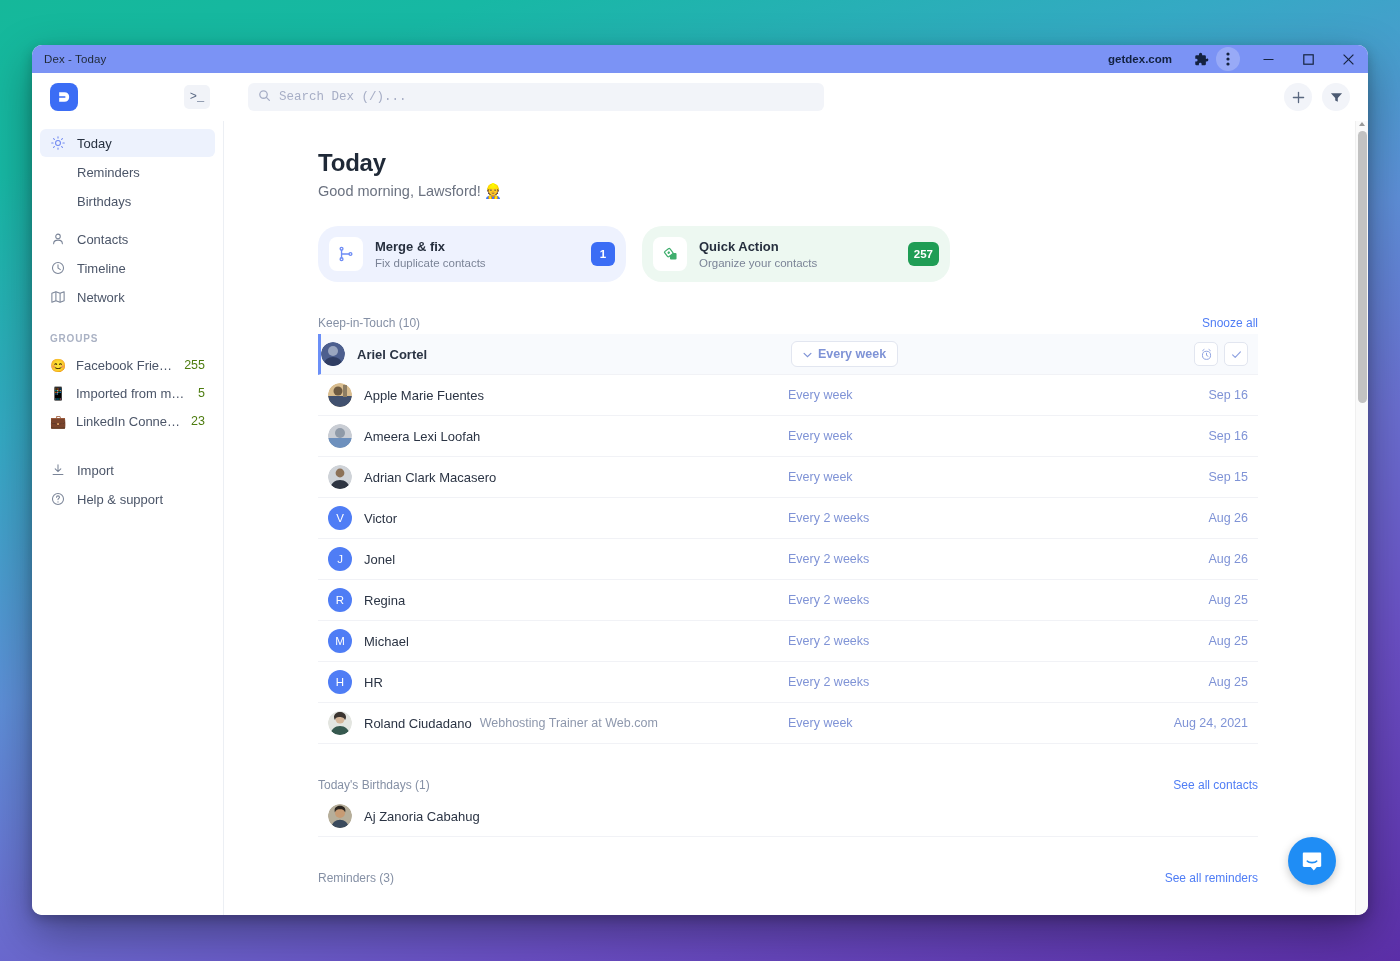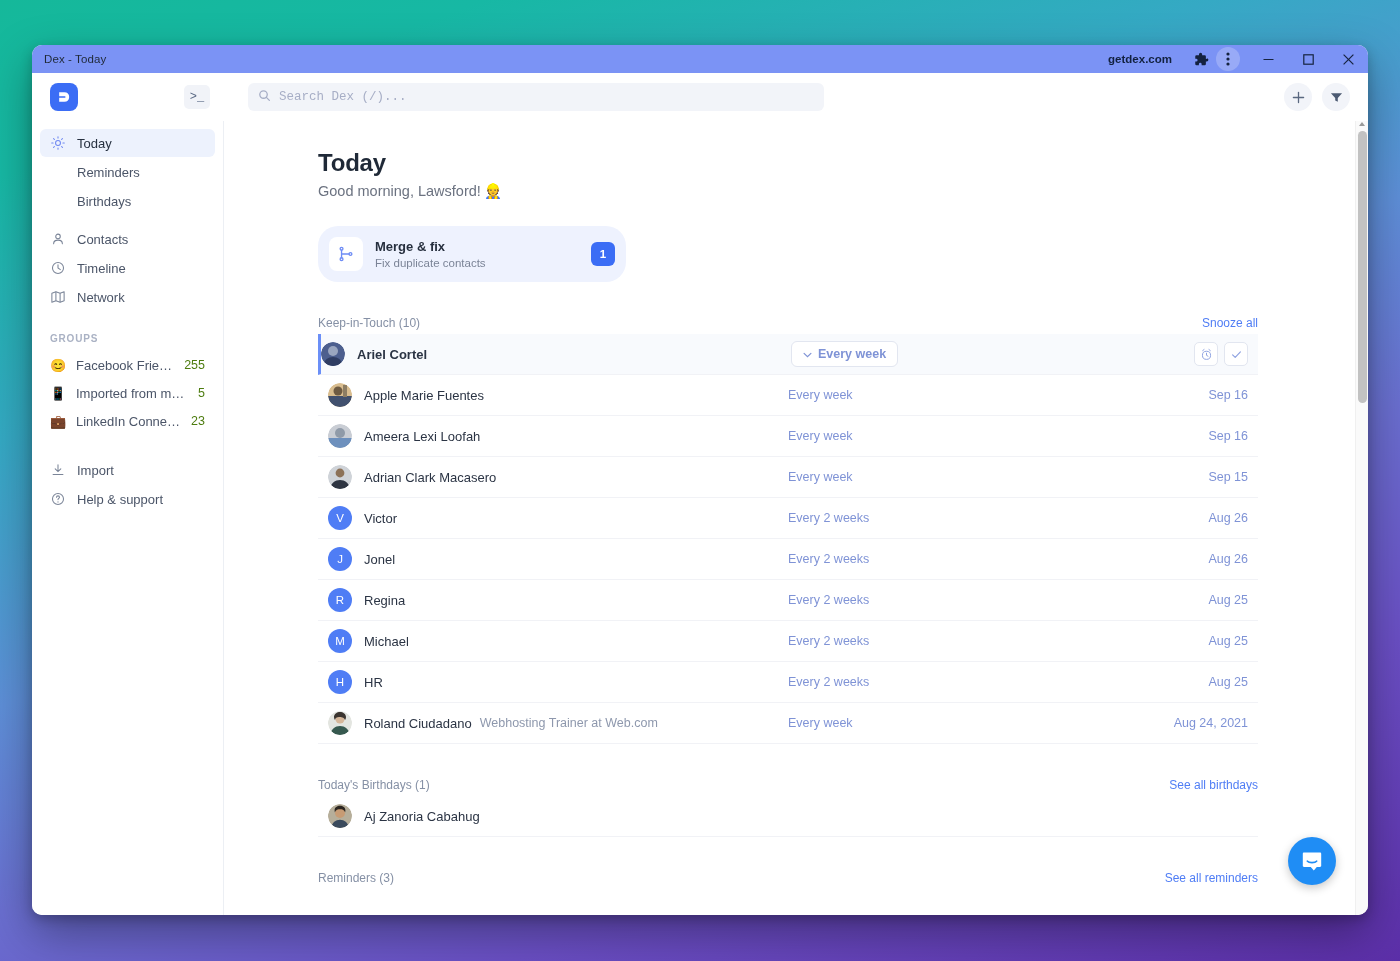--- a/index.html
+++ b/index.html
@@ -665,20 +665,36 @@
                       <path d="M4 4.8v8.4M4 9h8.4" stroke-linecap="round"></path>
                     </svg>
                   </div>
                   <div class="card-text">
                     <span class="card-title">Merge &amp; fix</span>
                     <span class="card-sub">Fix duplicate contacts</span>
                   </div>
                   <span class="card-badge blue">1</span>
                 </div>
 
+                <div class="card green">
+                  <div class="card-ico">
+                    <svg width="17" height="17" viewBox="0 0 18 18" fill="none">
+                      <rect x="8.4" y="7.4" width="7" height="7" rx="1.2" fill="#3fae6d"></rect>
+                      <g transform="rotate(-38 7 7)">
+                        <rect x="3.6" y="3.6" width="7" height="7" rx="1.2" fill="#fff" stroke="#3fae6d" stroke-width="1.3"></rect>
+                        <circle cx="7.1" cy="7.1" r="1.3" fill="#3fae6d"></circle>
+                      </g>
+                    </svg>
+                  </div>
+                  <div class="card-text">
+                    <span class="card-title">Quick Action</span>
+                    <span class="card-sub">Organize your contacts</span>
+                  </div>
+                  <span class="card-badge green">257</span>
+                </div>
               </div>
 
               <div class="section-head">
                 <span class="section-title">Keep-in-Touch (10)</span>
                 <span class="section-link">Snooze all</span>
               </div>
 
               <div>
 
                 <div class="row selected">
@@ -846,21 +862,21 @@
                   <span class="row-name">Roland Ciudadano</span>
                   <span class="row-role">Webhosting Trainer at Web.com</span>
                   <span class="row-freq">Every week</span>
                   <span class="row-date">Aug 24, 2021</span>
                 </div>
 
               </div>
 
               <div class="section-head">
                 <span class="section-title">Today's Birthdays (1)</span>
-                <span class="section-link">See all birthdays</span>
+                <span class="section-link">See all contacts</span>
               </div>
 
               <div>
                 <div class="row">
                   <div class="avatar">
                     <svg width="24" height="24" viewBox="0 0 24 24">
                         <defs>
                           <clipPath id="cb">
                             <circle cx="12" cy="12" r="12"></circle>
                           </clipPath>

